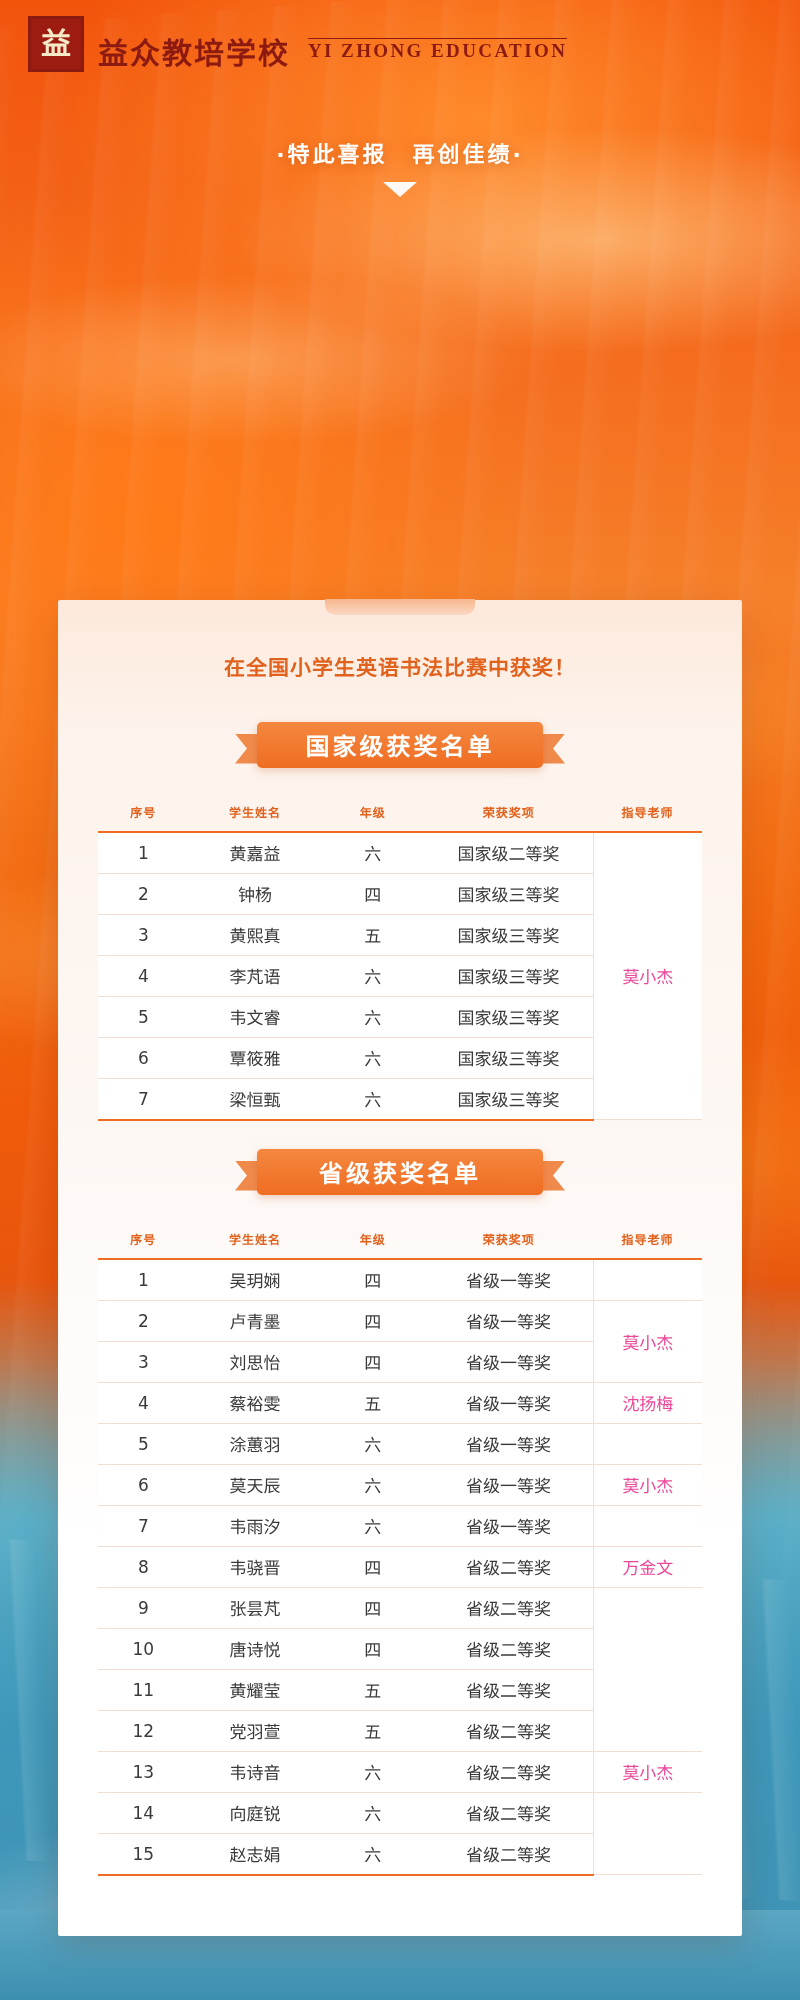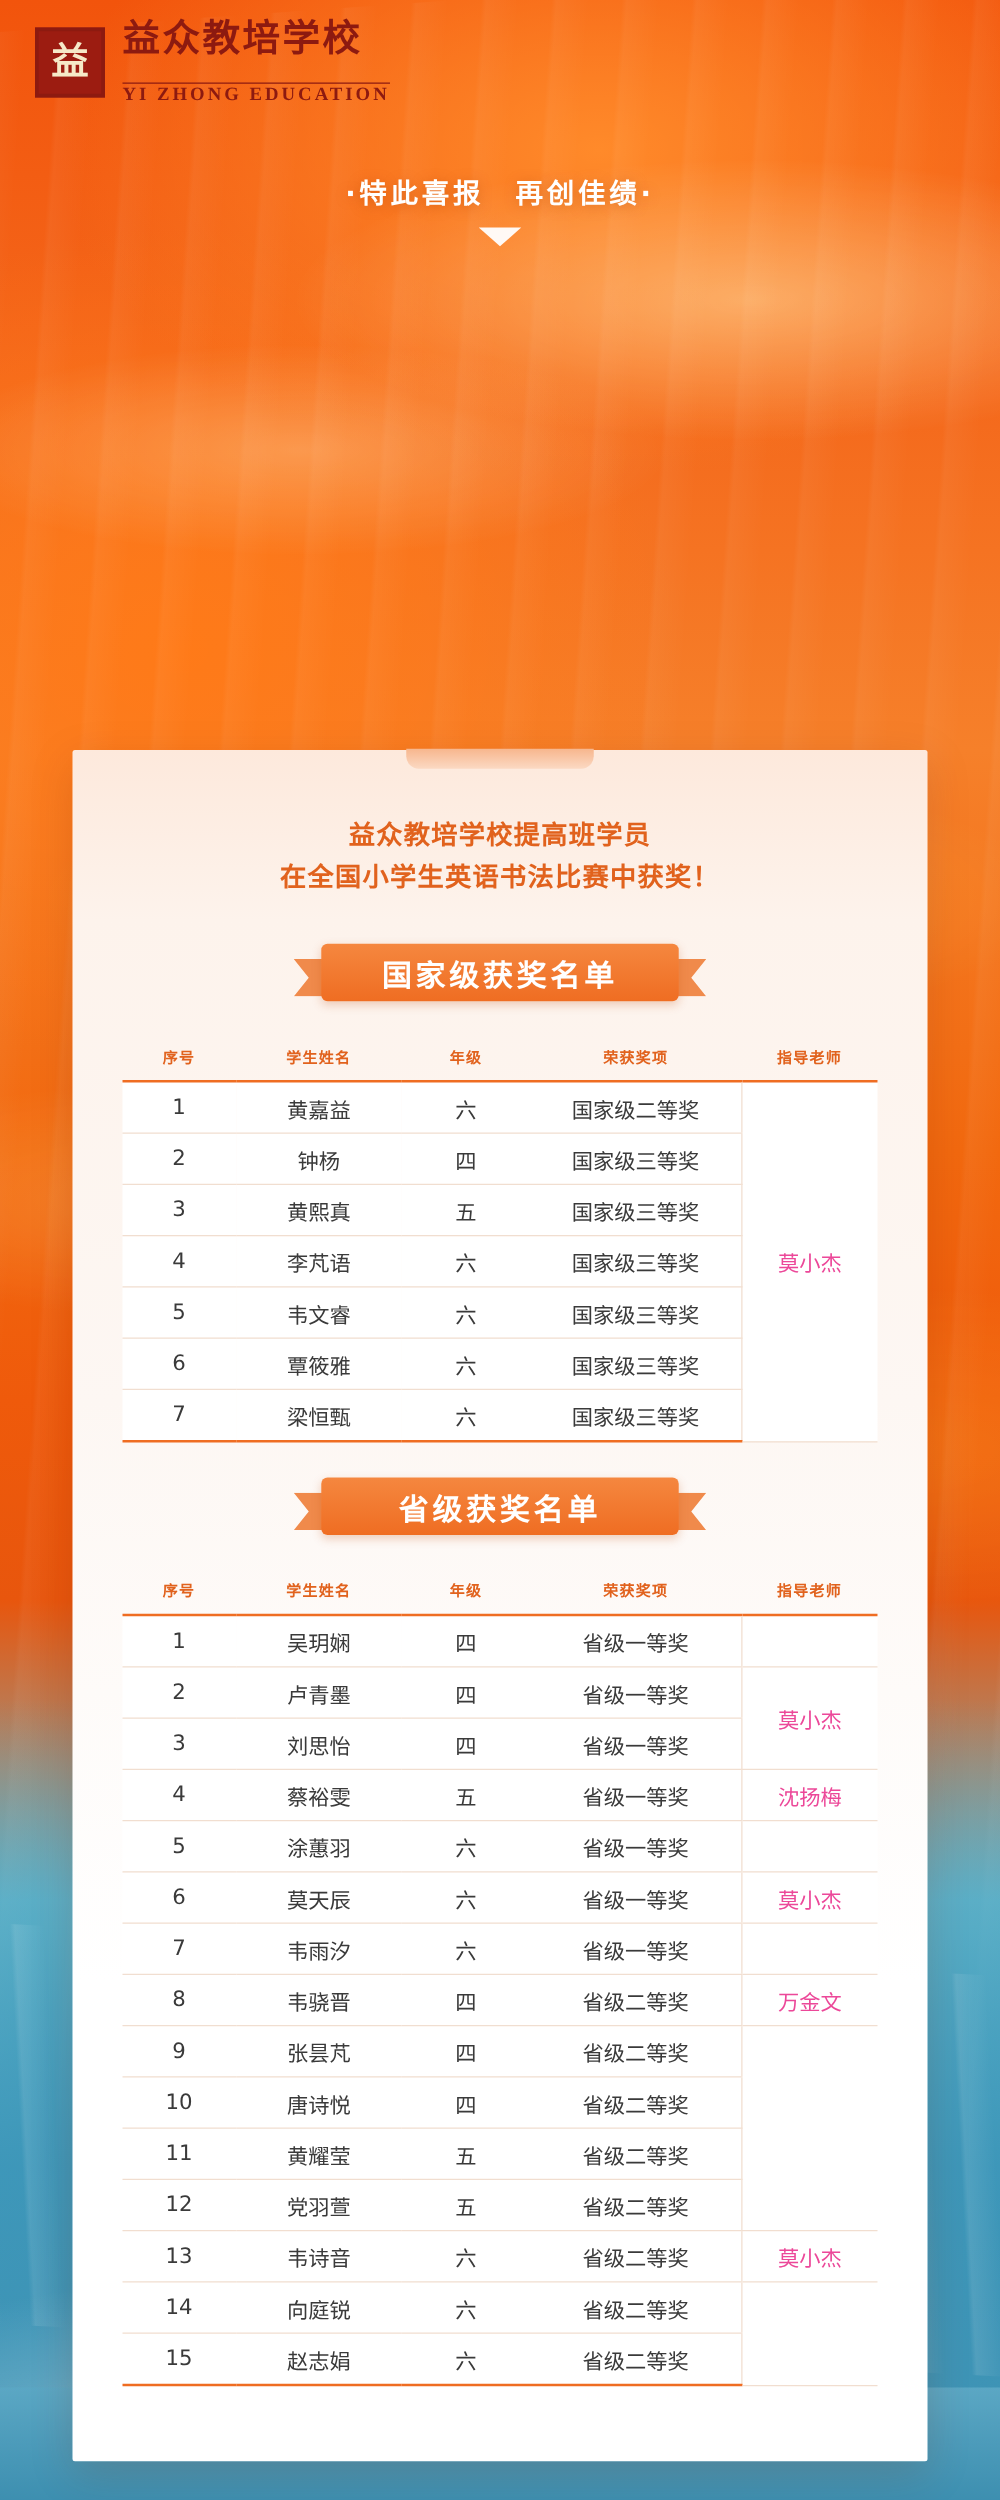--- a/index.html
+++ b/index.html
@@ -107,32 +107,32 @@
     display: flex; align-items: center; justify-content: center;
     box-sizing: border-box;
   }
   .logo-mark span {
     color: #f6e9c8;
     font-size: 30px;
     font-weight: bold;
     font-family: "DejaVu Serif", "Liberation Serif", serif;
     line-height: 1;
   }
-  .logo-text { display: flex; flex-direction: column; gap: 18px; }
+  .logo-text { display: flex; gap: 18px; margin-top: 20px; }
   .logo-cn {
     color: #8d1a10;
     font-size: 30px;
     font-weight: bold;
     letter-spacing: 2px;
     font-family: "DejaVu Sans", "Liberation Sans", sans-serif;
     line-height: 1.05;
   }
   .logo-en {
     color: #8d1a10;
-    font-size: 15px;
+    font-size: 19px;
     font-weight: bold;
     letter-spacing: 2.4px;
     border-top: 1.5px solid #8d1a10;
     padding-top: 1px;
     font-family: "Liberation Serif", serif;
   }
 
   
   .hero {
     position: absolute;
@@ -304,21 +304,20 @@
 
   <div class="hero">
     <div class="hero-sub">·特此喜报　再创佳绩·</div>
     <div class="hero-caret"></div>
   </div>
 
   <div class="card">
     <div class="card-top-notch"></div>
 
     <div class="intro">
-      <div>益众教培学校提高班学员</div>
       <div>在全国小学生英语书法比赛中获奖！</div>
     </div>
 
     <div class="ribbon-wrap">
       <div class="ribbon-tail left"></div>
       <div class="ribbon-tail right"></div>
       <div class="ribbon-body">
         <span>国家级获奖名单</span>
       </div>
     </div>

